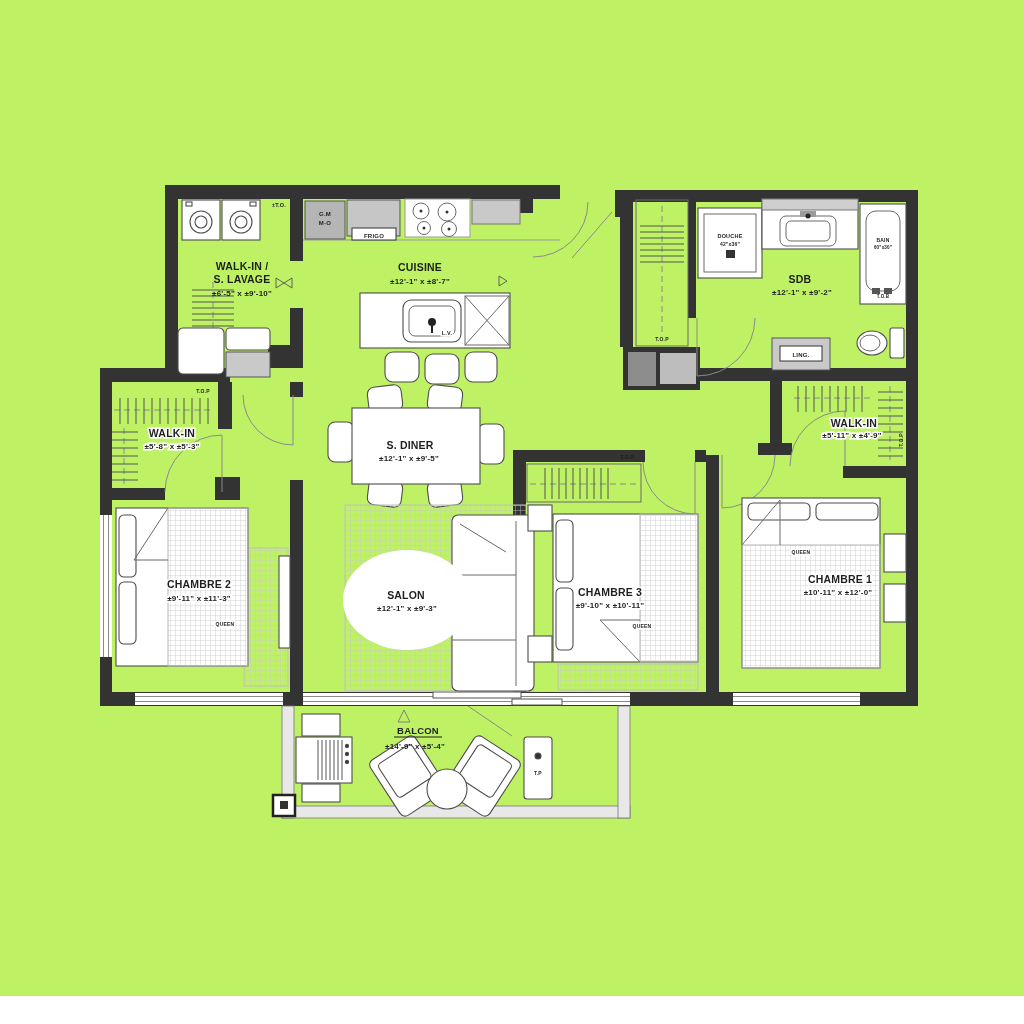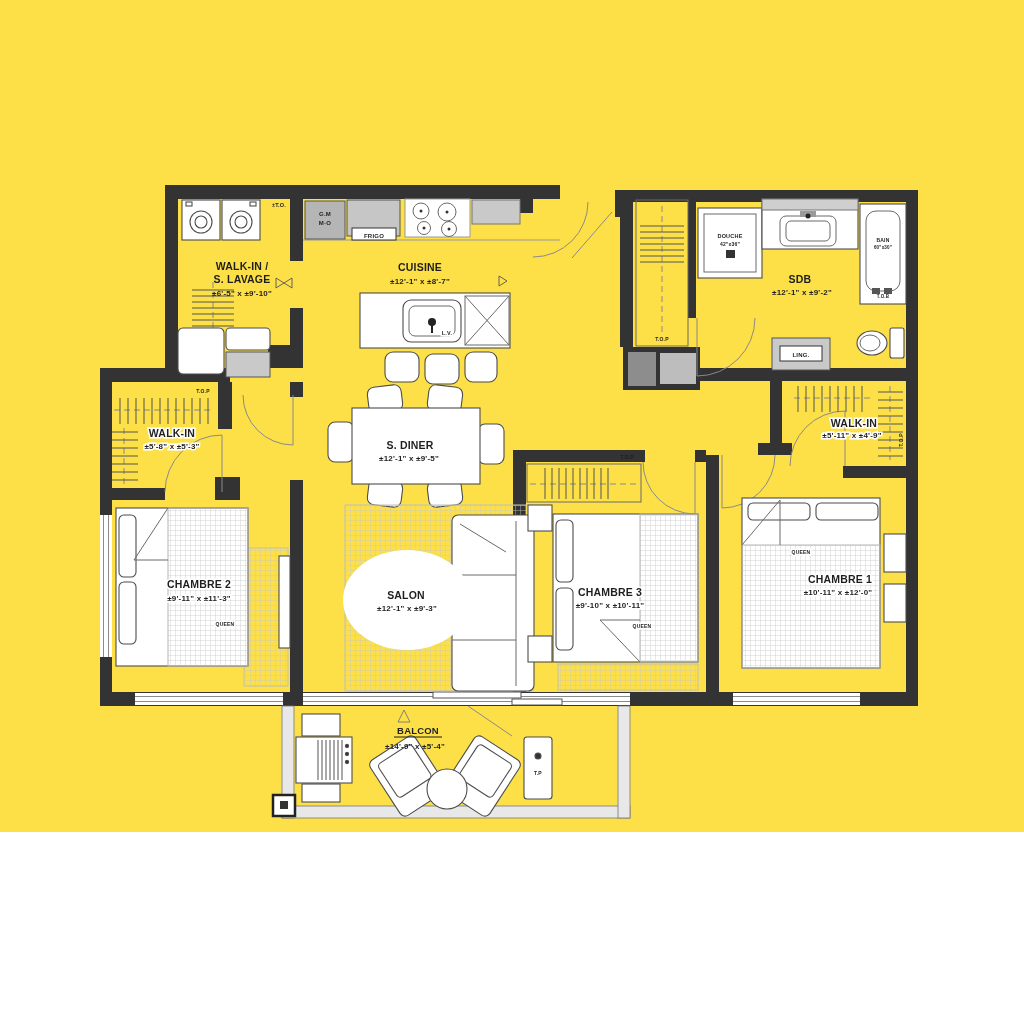--- a/index.html
+++ b/index.html
@@ -1,16 +1,16 @@
 <!DOCTYPE html>
 <html><head>
 <meta charset="utf-8">
 <style>
   html,body{margin:0;padding:0;background:#ffffff;}
-  .stage{position:relative;width:1024px;height:832px;background:#fde047;overflow:hidden;}
+  .stage{position:relative;width:1024px;height:996px;background:#bef264;overflow:hidden;}
   svg{position:absolute;left:0;top:0;}
   .t{font-family:"Liberation Sans",sans-serif;font-weight:bold;fill:#1e1e1e;letter-spacing:.2px;}
   .rn{font-size:10.5px;}
   .rd{font-size:8px;}
   .t6{font-size:6px;}
   .t55{font-size:5.5px;}
   .t5{font-size:5px;}
   .t45{font-size:4.5px;}
   .wbg{stroke:#ffffff;stroke-width:3px;paint-order:stroke;}
   .wall{fill:#333333;}

